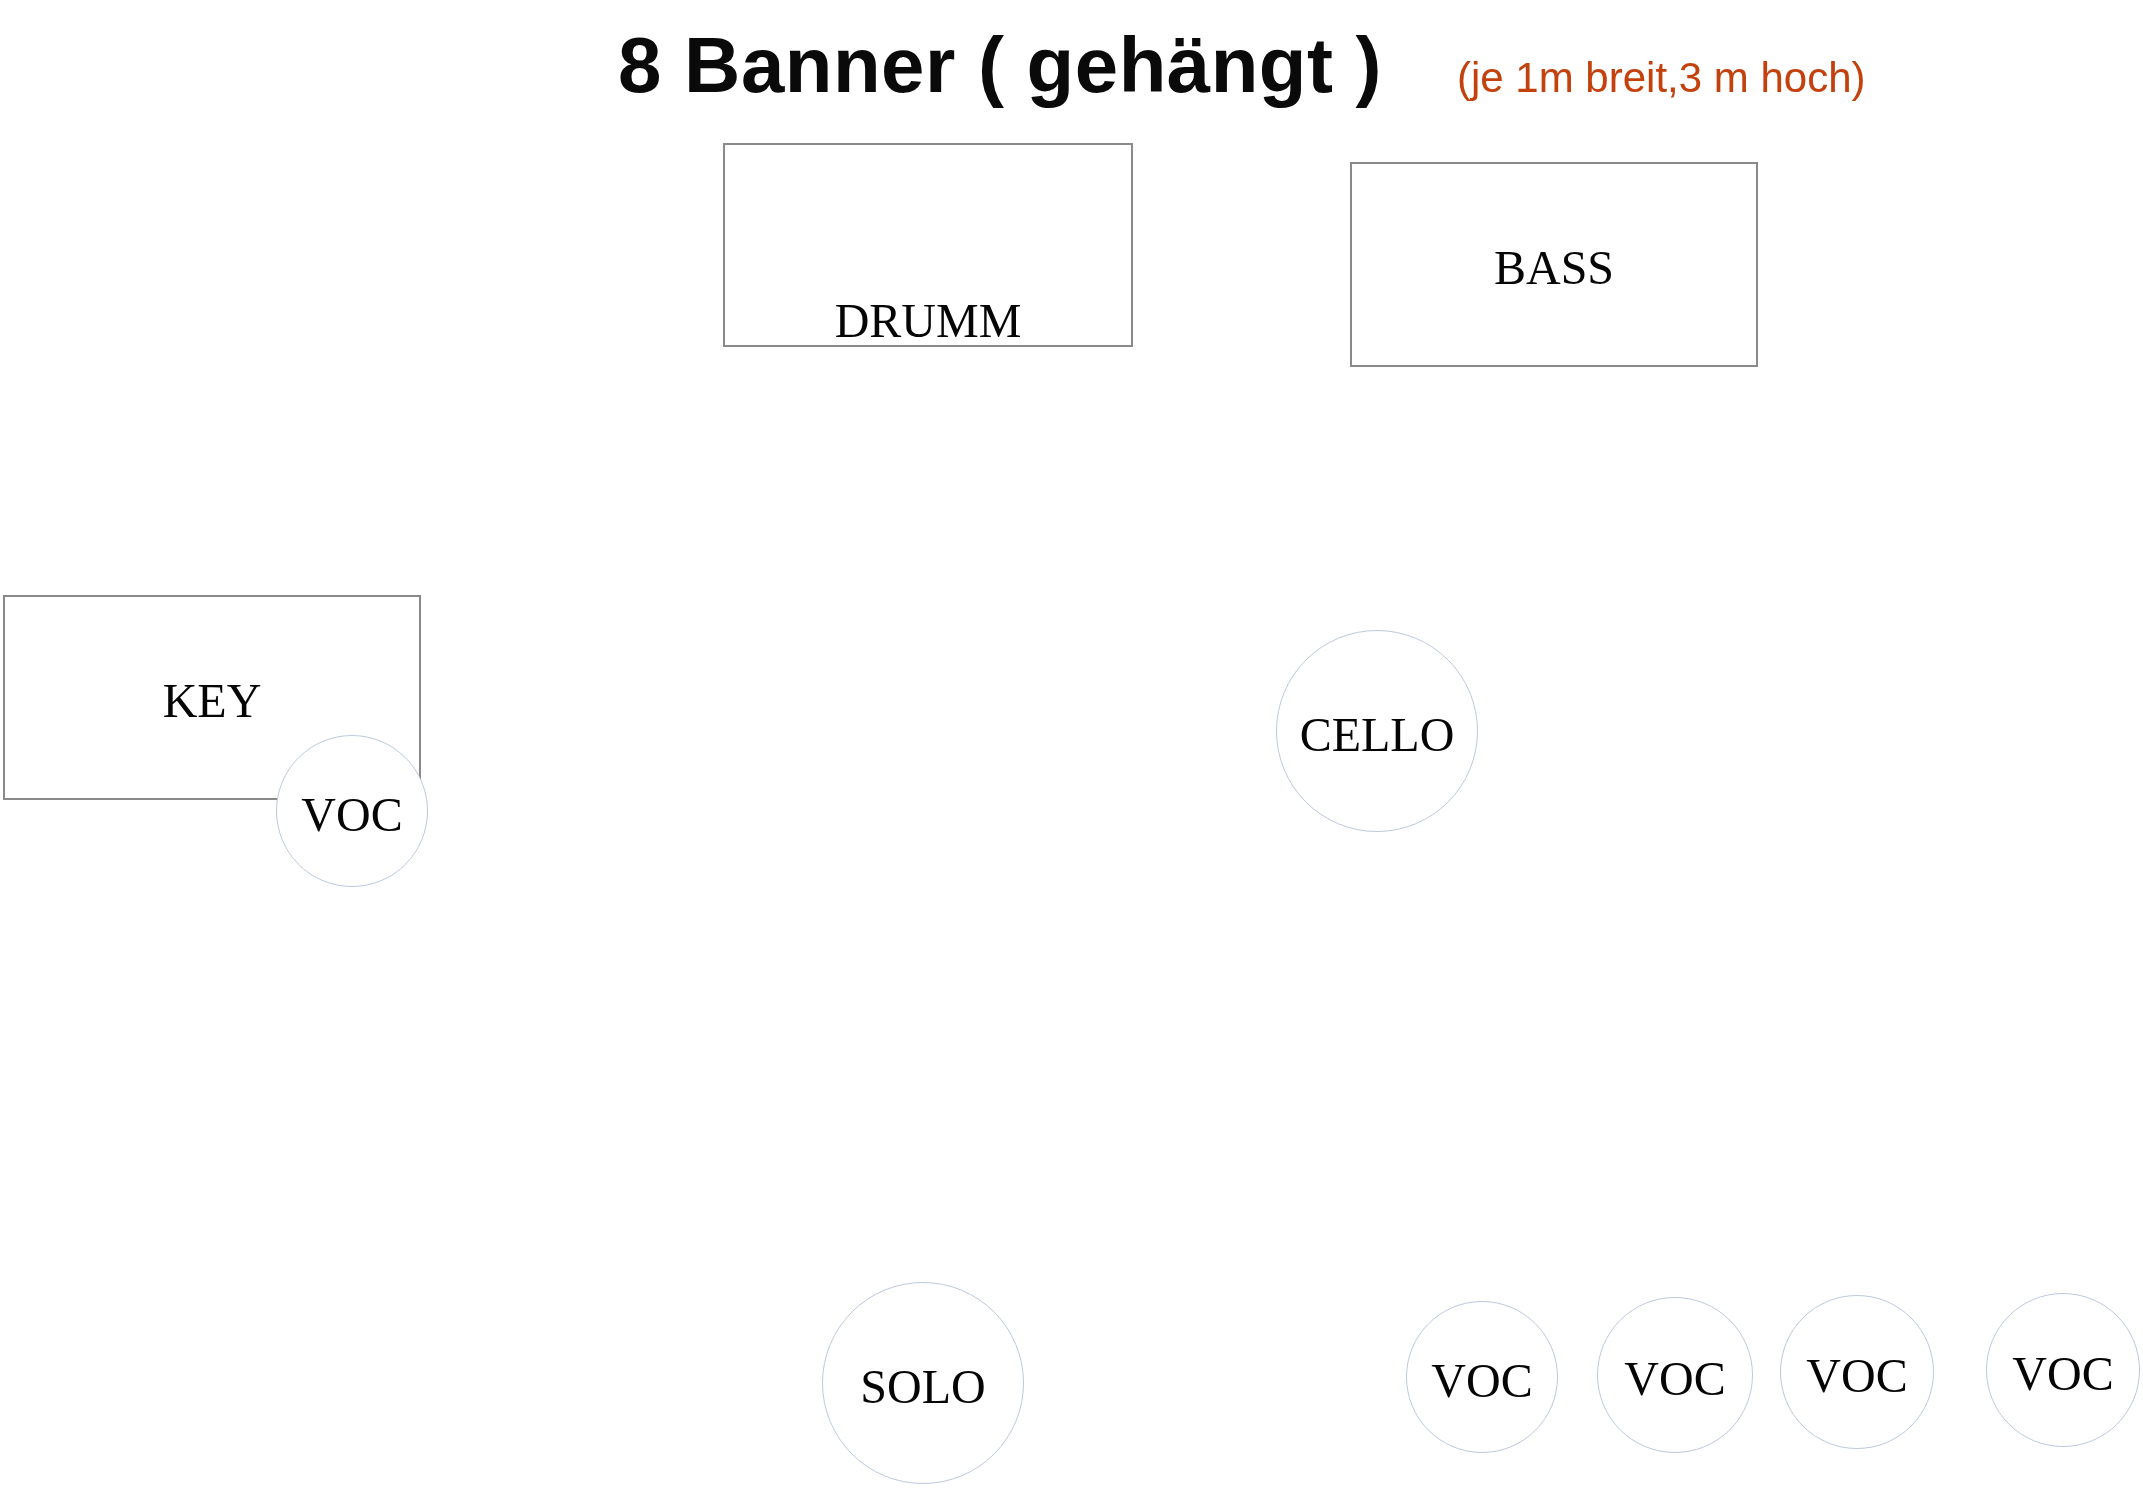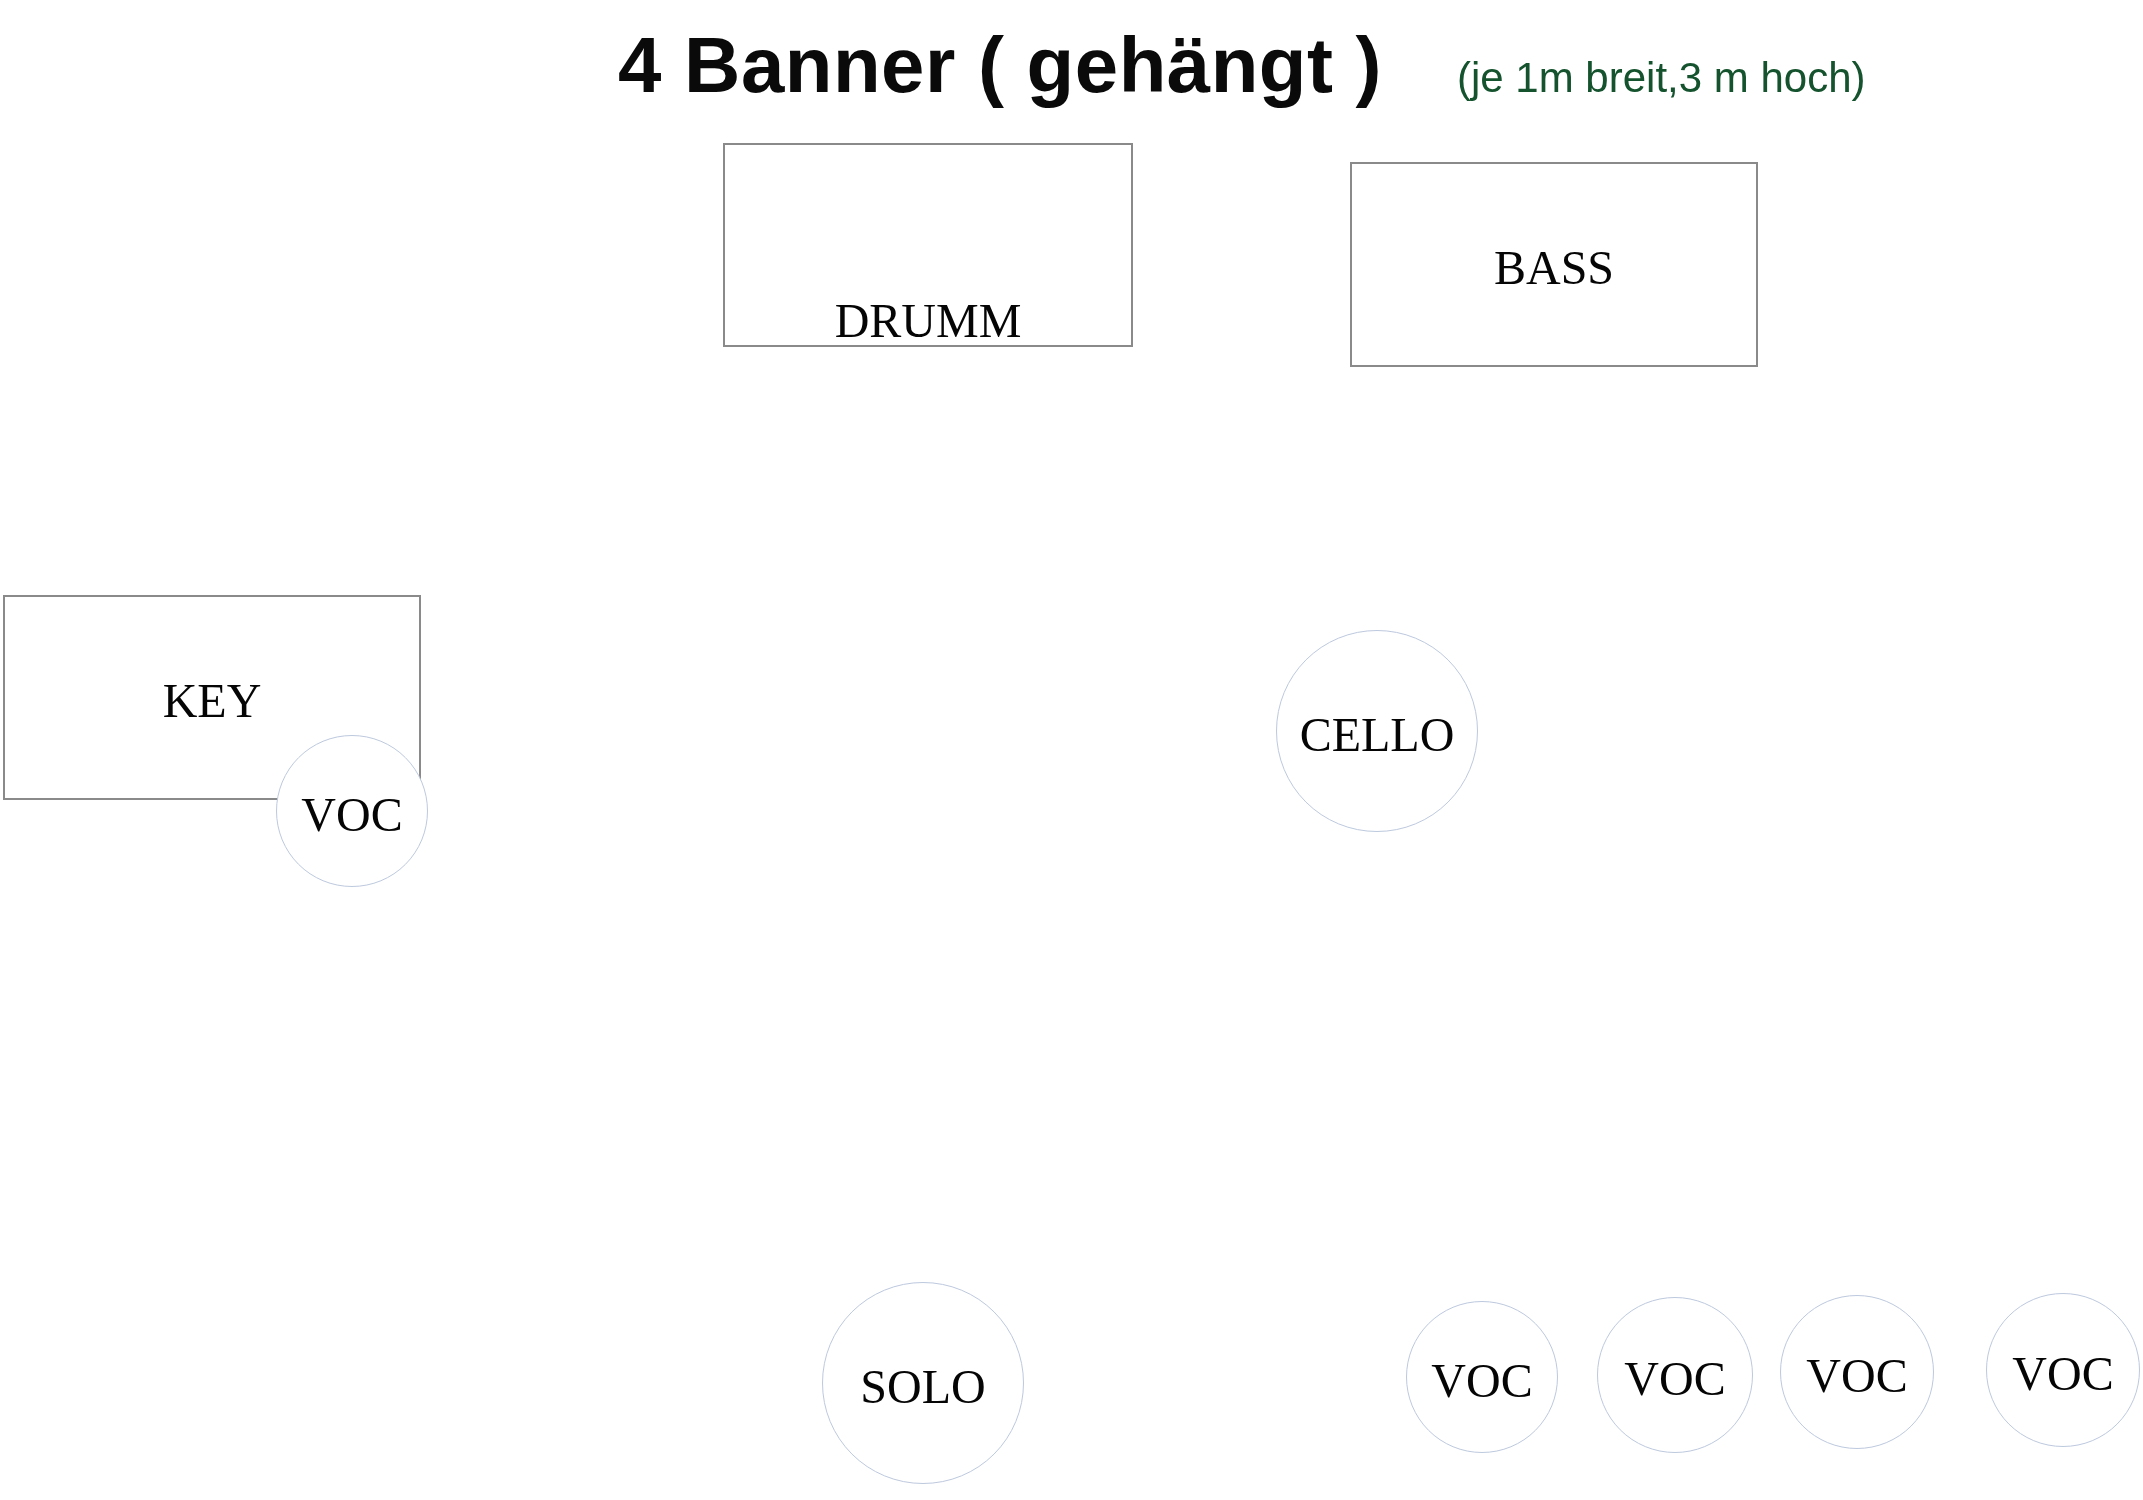--- a/index.html
+++ b/index.html
@@ -24,21 +24,21 @@
     color: #0a0a0a;
     white-space: pre;
     letter-spacing: 0.5px;
   }
   .subtitle {
     position: absolute;
     left: 1457px;
     top: 54px;
     font-size: 42px;
     font-weight: normal;
-    color: #14532d;
+    color: #c2410c;
     white-space: pre;
   }
   .shape {
     position: absolute;
     display: flex;
     align-items: center;
     justify-content: center;
     background: #ffffff;
     box-sizing: border-box;
   }
@@ -56,21 +56,21 @@
     font-size: 48px;
     color: #050505;
     transform: translateY(3px);
     white-space: pre;
   }
 </style>
 </head>
 <body>
 
 <div class="stage" style="background: rgb(255, 255, 255);">
-  <div class="title">4 Banner ( gehängt )</div>
+  <div class="title">8 Banner ( gehängt )</div>
   <div class="subtitle">(je 1m breit,3 m hoch)</div>
   <div id="shapes-root">
       <div class="shape rect" style="left: 723px; top: 143px; width: 410px; height: 204px; border-color: rgb(138, 138, 138); align-items: flex-end;">
         <span class="shape-label">DRUMM</span>
       </div>
       <div class="shape rect" style="left: 1350px; top: 162px; width: 408px; height: 205px; border-color: rgb(138, 138, 138);">
         <span class="shape-label">BASS</span>
       </div>
       <div class="shape rect" style="left: 3px; top: 595px; width: 418px; height: 205px; border-color: rgb(138, 138, 138);">
         <span class="shape-label">KEY</span>

